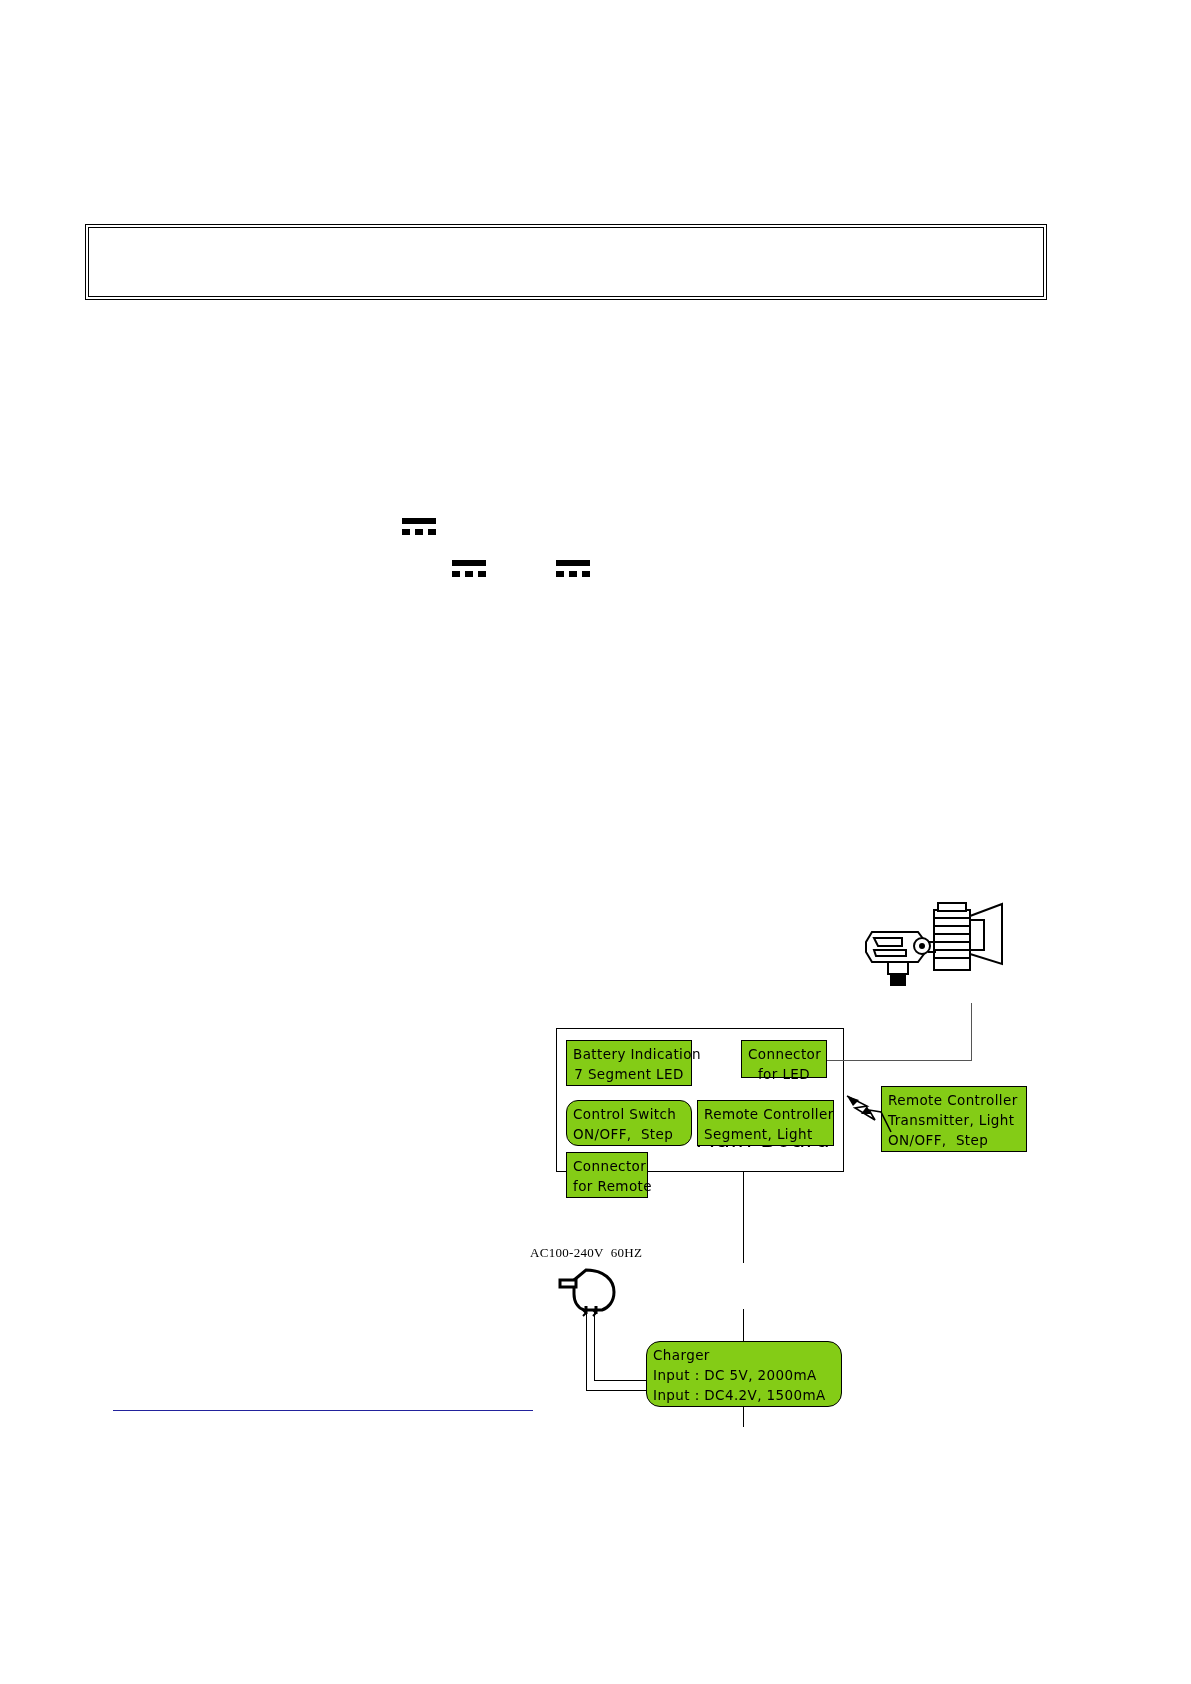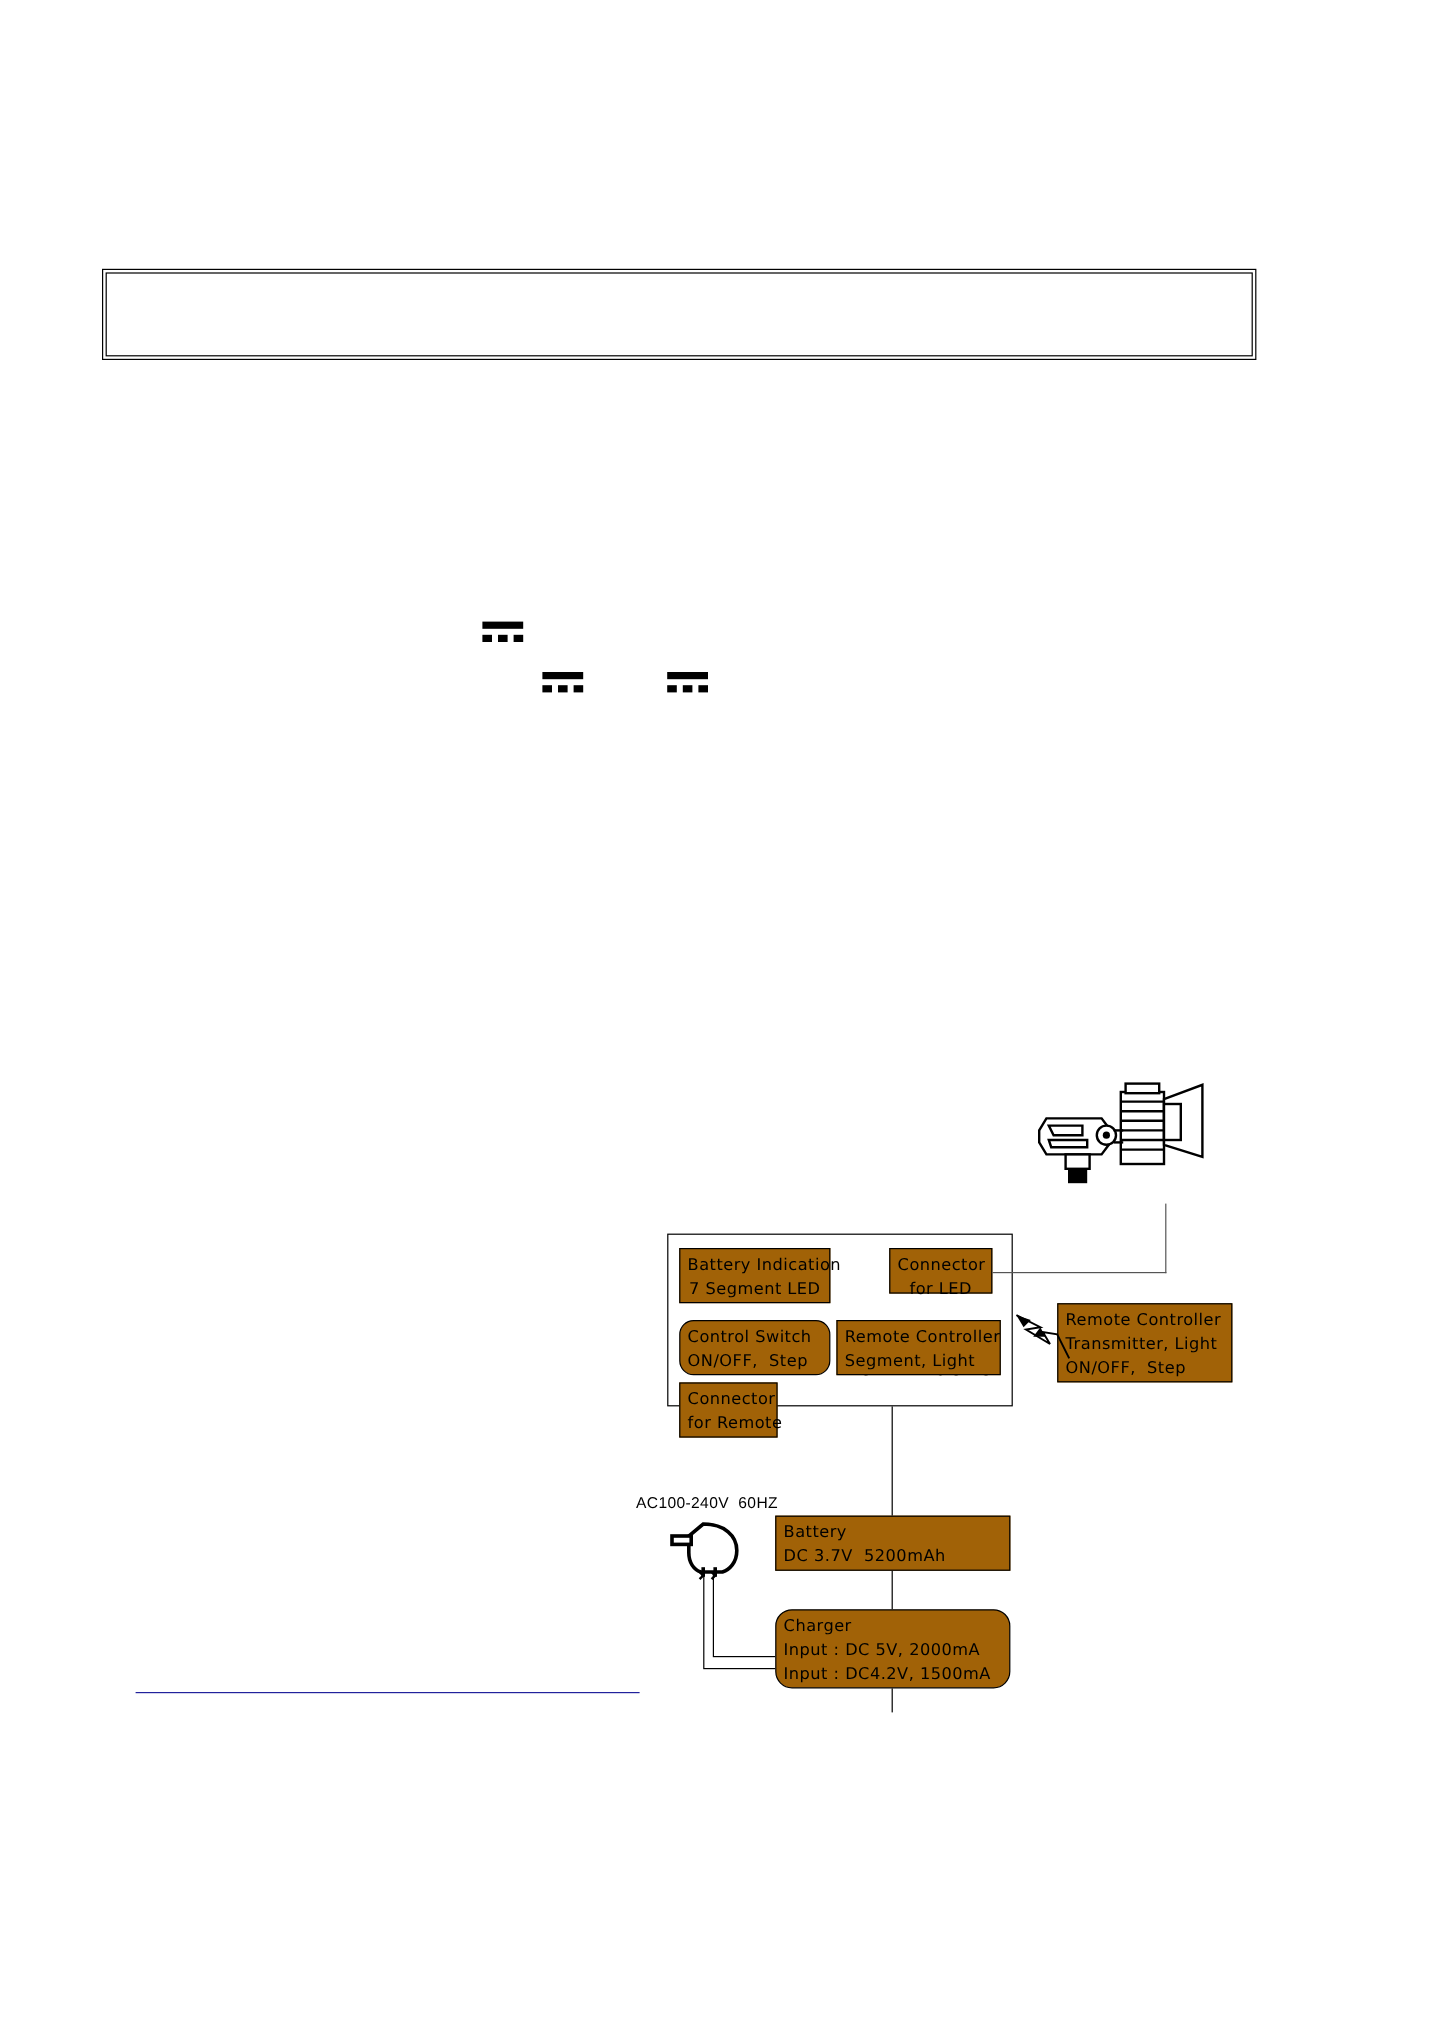--- a/index.html
+++ b/index.html
@@ -90,21 +90,21 @@
     width: 1191px;
     height: 1684px;
     pointer-events: none;
   }
   .diagram * { pointer-events: auto; }
 
   .box {
     position: absolute;
     box-sizing: border-box;
     border: 1px solid #000;
-    background: #a16207;
+    background: #84cc16;
     font-family: "DejaVu Sans", sans-serif;
     font-size: 13.5px;
     line-height: 20px;
     letter-spacing: 0.4px;
     color: #000;
     padding: 3px 6px 20px 6px;
   }
   .box .ln { display: block; white-space: pre; }
   .box.center .ln { text-align: center; }
 
@@ -141,21 +141,21 @@
 
   #box-battery      { left: 646px; top: 1263px; width: 196px; height: 46px; }
   #box-charger      { left: 646px; top: 1341px; width: 196px; height: 66px; border-radius: 14px; }
   #box-dc-supply    { left: 646px; top: 1427px; width: 196px; height: 66px; }
 
   
   #ac-label {
     position: absolute;
     left: 530px;
     top: 1245px;
-    font-family: Liberation Sans, sans-serif;
+    font-family: Liberation Serif, serif;
     font-size: 13px;
     letter-spacing: 0.3px;
     white-space: pre;
     color: #000;
   }
 
   
   .line {
     position: absolute;
     background: #555;
@@ -223,24 +223,20 @@
       <span class="ln">Remote Controller</span>
       <span class="ln">Segment, Light</span>
     </div>
 
     <div class="box" id="box-rc-transmitter">
       <span class="ln">Remote Controller</span>
       <span class="ln">Transmitter, Light</span>
       <span class="ln">ON/OFF,  Step</span>
     </div>
 
-    <div class="box" id="box-battery">
-      <span class="ln">Battery</span>
-      <span class="ln">DC 3.7V  5200mAh</span>
-    </div>
 
     <div class="box" id="box-charger">
       <span class="ln">Charger</span>
       <span class="ln">Input : DC 5V, 2000mA</span>
       <span class="ln">Input : DC4.2V, 1500mA</span>
     </div>
 
 
     <div id="ac-label">AC100-240V  60HZ</div>
 

